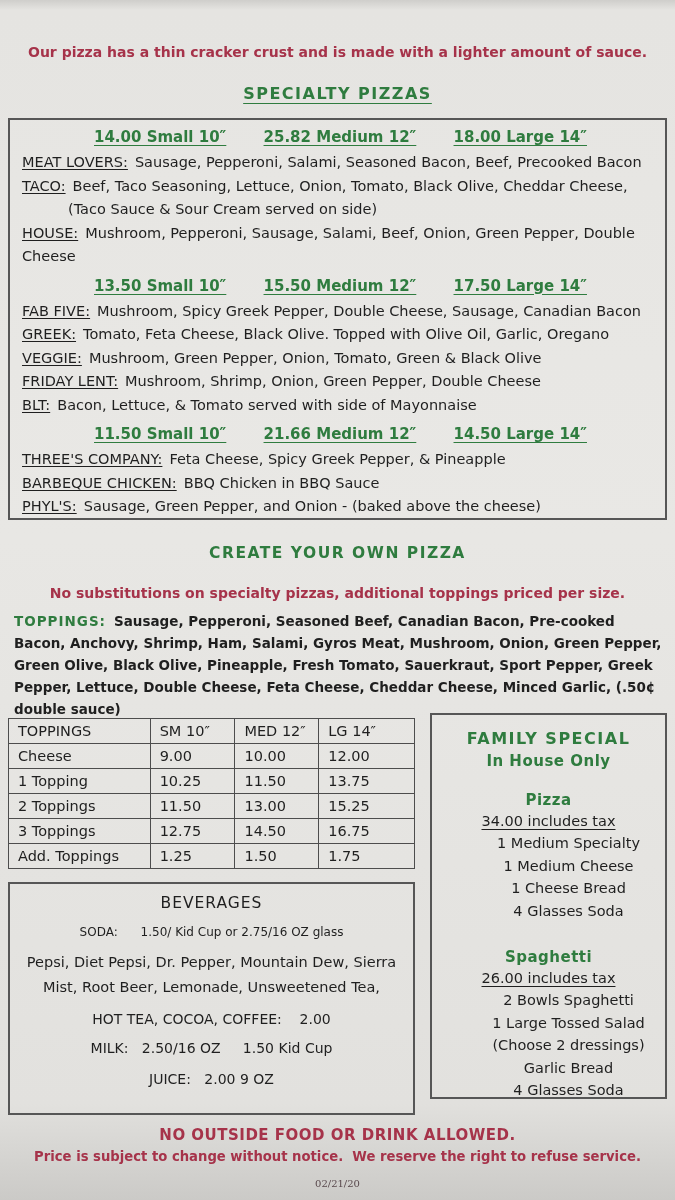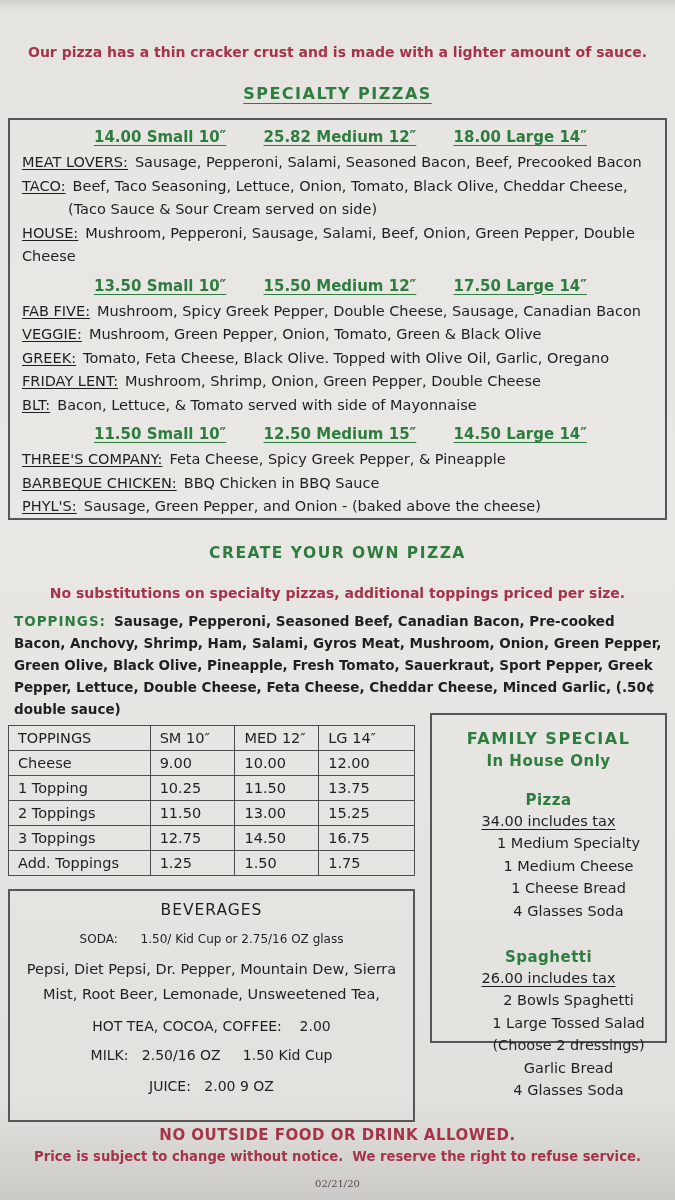--- a/index.html
+++ b/index.html
@@ -23,35 +23,35 @@
   .iname{text-decoration:underline;text-underline-offset:2px;margin-right:7px;}
   .item-cont{font-size:14.5px;line-height:23.5px;padding-left:46px;}
   .sub-note{position:absolute;top:537px;left:0;right:0;text-align:center;
          font-size:14px;font-weight:bold;color:#a6334a;margin-top:48px;}
   .h-create{position:absolute;top:544px;left:0;right:0;text-align:center;
          color:#2f7c3f;font-size:15.5px;font-weight:bold;letter-spacing:1.5px;}
   .toppings{position:absolute;top:596px;left:14px;width:648px;
          font-size:13.5px;font-weight:bold;line-height:22px;}
   .toppings .tlabel{color:#2f7c3f;letter-spacing:1px;margin-right:8px;}
   .columns{position:absolute;top:713px;left:8px;width:659px;}
-  .col-left{position:absolute;left:0;top:12px;width:369px;}
+  .col-left{position:absolute;left:0;top:5px;width:369px;}
   .col-right{position:absolute;left:422px;top:0;width:237px;}
   table.prices{border-collapse:collapse;width:407px;background:rgba(255,255,255,0.05);}
   table.prices th,table.prices td{border:1.6px solid #4d4d4d;font-size:14.5px;
          font-weight:normal;text-align:left;height:25px;box-sizing:border-box;
          padding:0 0 0 9px;vertical-align:middle;}
   table.prices col.c1{width:142px;} table.prices col.c2{width:85px;}
   table.prices col.c3{width:84px;}  table.prices col.c4{width:96px;}
   .bev-box{margin-top:13px;width:407px;height:233px;box-sizing:border-box;
          border:2px solid #565656;text-align:center;background:rgba(255,255,255,0.05);}
   .bev-title{margin-top:10px;font-size:15.5px;letter-spacing:1px;}
   .bev-soda{margin-top:13px;font-size:12px;white-space:pre-wrap;}
   .bev-brands{margin:11px 10px 0 10px;font-size:14.5px;line-height:25px;}
   .bev-line{margin-top:11px;font-size:14px;white-space:pre-wrap;}
-  .fam-box{width:237px;height:330px;box-sizing:border-box;border:2px solid #565656;
+  .fam-box{width:237px;height:386px;box-sizing:border-box;border:2px solid #565656;
          text-align:center;background:rgba(255,255,255,0.05);}
   .fam-title{margin-top:14px;color:#2f7c3f;font-weight:bold;font-size:16px;letter-spacing:1.5px;}
   .fam-sub{margin-top:4px;color:#2f7c3f;font-weight:bold;font-size:15px;letter-spacing:0.5px;}
   .fam-sec{margin-top:21px;color:#2f7c3f;font-weight:bold;font-size:15px;letter-spacing:0.5px;}
   .fam-price{margin-top:4px;font-size:14.5px;text-decoration:underline;text-underline-offset:3px;}
   .fam-item{font-size:14.5px;line-height:22.5px;}
   .fam-items{margin-top:3px;margin-left:40px;}
   .foot1{position:absolute;top:1126px;left:0;right:0;text-align:center;
          font-size:15px;font-weight:bold;color:#a6334a;letter-spacing:0.5px;}
   .foot2{position:absolute;top:1149px;left:0;right:0;text-align:center;
@@ -90,35 +90,35 @@
 
     <div class="price-row">
       <span>13.50 Small 10″</span>
       <span>15.50 Medium 12″</span>
       <span>17.50 Large 14″</span>
     </div>
     <div class="item">
       <span class="iname">FAB FIVE:</span><span>Mushroom, Spicy Greek Pepper, Double Cheese, Sausage, Canadian Bacon</span>
     </div>
     <div class="item">
+      <span class="iname">GREEK:</span><span>Tomato, Feta Cheese, Black Olive.  Topped with Olive Oil, Garlic, Oregano</span>
+    </div>
+    <div class="item">
       <span class="iname">VEGGIE:</span><span>Mushroom, Green Pepper, Onion, Tomato, Green &amp; Black Olive</span>
-    </div>
-    <div class="item">
-      <span class="iname">GREEK:</span><span>Tomato, Feta Cheese, Black Olive.  Topped with Olive Oil, Garlic, Oregano</span>
     </div>
     <div class="item">
       <span class="iname">FRIDAY LENT:</span><span>Mushroom, Shrimp, Onion, Green Pepper, Double Cheese</span>
     </div>
     <div class="item">
       <span class="iname">BLT:</span><span>Bacon, Lettuce, &amp; Tomato served with side of Mayonnaise</span>
     </div>
 
     <div class="price-row">
       <span>11.50 Small 10″</span>
-      <span>12.50 Medium 15″</span>
+      <span>21.66 Medium 12″</span>
       <span>14.50 Large 14″</span>
     </div>
     <div class="item">
       <span class="iname">THREE'S COMPANY:</span><span>Feta Cheese, Spicy Greek Pepper, &amp; Pineapple</span>
     </div>
     <div class="item">
       <span class="iname">BARBEQUE CHICKEN:</span><span>BBQ Chicken in BBQ Sauce</span>
     </div>
     <div class="item">
       <span class="iname">PHYL'S:</span><span>Sausage, Green Pepper, and Onion - (baked above the cheese)</span>

